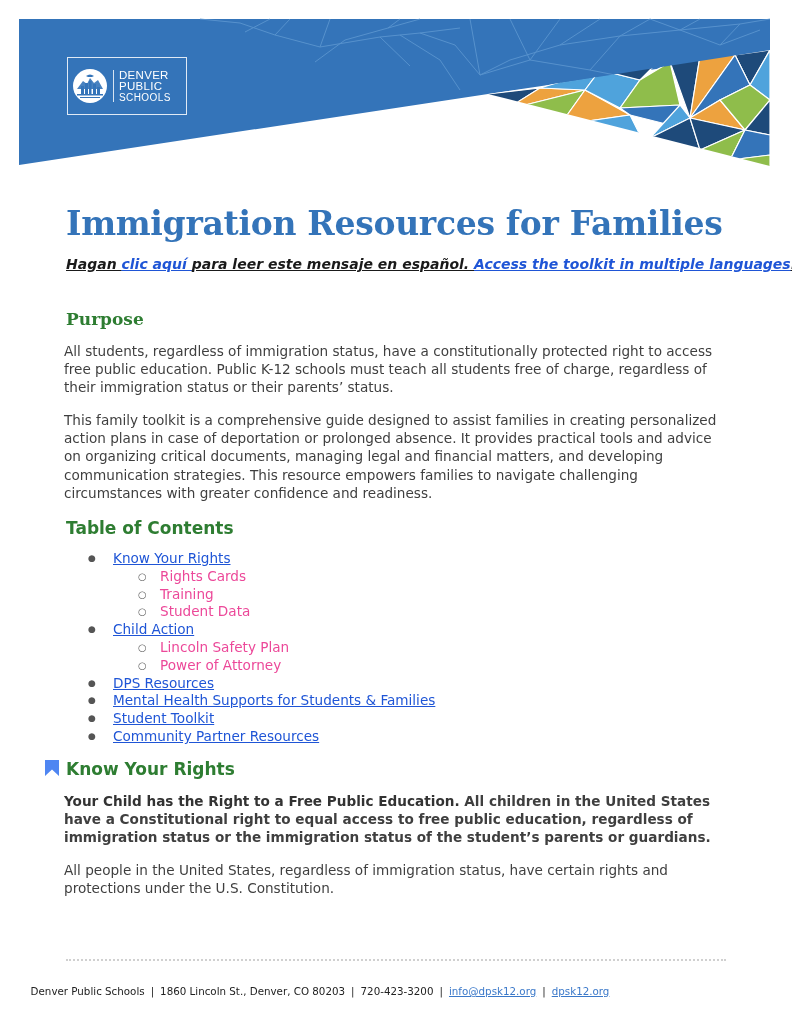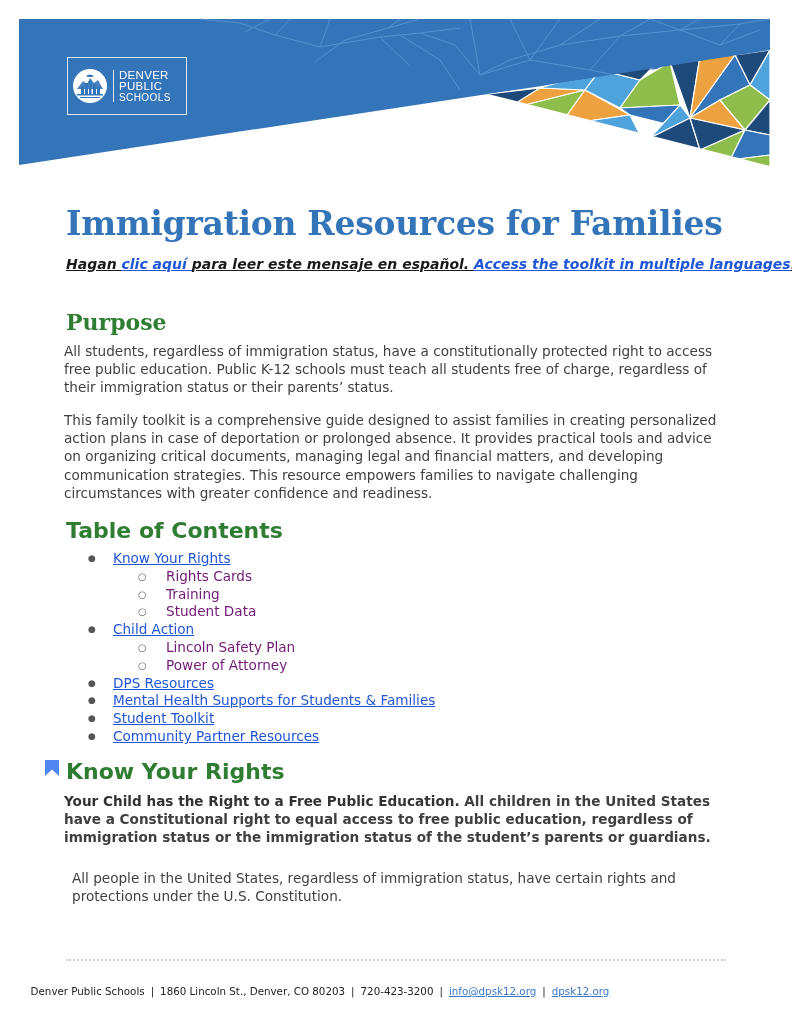--- a/index.html
+++ b/index.html
@@ -7,29 +7,29 @@
   .banner { position:absolute; left:0; top:0; width:792px; height:180px; }
   .logo { position:absolute; left:67px; top:57px; width:120px; height:58px; border:1.5px solid rgba(255,255,255,0.85); box-sizing:border-box; display:flex; align-items:center; }
   .logo-circle { width:34px; height:34px; margin-left:5px; border-radius:50%; background:#ffffff; position:relative; overflow:hidden; }
   .logo-sep { width:1px; height:32px; background:rgba(255,255,255,0.8); margin:0 5px 0 6px; }
   .logo-text { color:#ffffff; font-family:"Liberation Sans", sans-serif; font-size:11.5px; line-height:11px; letter-spacing:0.3px; }
   .logo-text div:last-child { font-size:10px; letter-spacing:0.4px; }
   h1 { position:absolute; left:66px; top:204px; margin:0; font-family:"DejaVu Serif", serif; font-weight:bold; font-size:33px; color:#3474b9; letter-spacing:-0.3px; white-space:nowrap; }
   .lang-note { position:absolute; left:66px; top:256px; font-size:14px; font-style:italic; font-weight:bold; color:#1a1a1a; line-height:17.5px; white-space:nowrap;text-decoration:underline; }
   .lang-note a, a.lnk { color:#1f55d6; text-decoration:underline; }
   .lang-note a { font-weight:bold; }
-  h2 { margin:0; position:absolute; left:66px; color:#2e7d32; font-size:22px; font-weight:bold; white-space:nowrap; }
+  h2 { margin:0; position:absolute; left:66px; color:#2e7d32; font-size:17px; font-weight:bold; white-space:nowrap; }
   h2.serif { font-family:"DejaVu Serif", serif; }
   .para { position:absolute; left:64px; width:660px; font-size:13.6px; line-height:18.2px; color:#3f3f3f; }
   .toc { position:absolute; left:66px; top:550px; font-size:13.6px; line-height:17.8px; }
   .toc .row { position:relative; height:17.8px; white-space:nowrap; }
   .toc .b1 { position:absolute; left:22px; top:0; color:#555; }
   .toc .l1 { position:absolute; left:47px; top:0; }
   .toc .b2 { position:absolute; left:72px; top:0; color:#666; font-size:10px; }
-  .toc .l2 { position:absolute; left:94px; top:0; color:#701a75;margin-left:6px; }
+  .toc .l2 { position:absolute; left:94px; top:0; color:#ec4899; }
   .bookmark { position:absolute; left:44px; top:760px; width:16px; height:16px; }
   .footer-rule { position:absolute; left:66px; top:959px; width:660px; border-top:2px dotted #d0d0d0; }
   .footer { position:absolute; left:0; width:640px; top:985px; text-align:center; font-size:10.3px; color:#222; white-space:nowrap; }
   .footer a { color:#3a78c9; text-decoration:underline; }
   .footer .sep { margin:0 6px; }
 </style>
 </head>
 <body>
 
 <svg class="banner" viewBox="0 0 792 180" xmlns="http://www.w3.org/2000/svg">
@@ -169,18 +169,18 @@
     </div>
   </div>
 
 <svg class="bookmark" viewBox="0 0 16 16">
   <path d="M1 0 H15 V16 L8 9.5 L1 16 Z" fill="#4f86f2"></path>
 </svg>
 <h2 style="top:759px;">Know Your Rights</h2>
 <p class="para" style="top:792px; margin:0;font-weight:bold;">
   <b style="color:#333;">Your Child has the Right to a Free Public Education.</b><span> All children in the United States have a Constitutional right to equal access to free public education, regardless of immigration status or the immigration status of the student’s parents or guardians.</span>
 </p>
-<p class="para" style="top:861px; margin:8px;">All people in the United States, regardless of immigration status, have certain rights and protections under the U.S. Constitution.</p>
+<p class="para" style="top:861px; margin:0;">All people in the United States, regardless of immigration status, have certain rights and protections under the U.S. Constitution.</p>
 
 <div class="footer-rule"></div>
 <div class="footer">
   <span>Denver Public Schools</span><span class="sep">|</span><span>1860 Lincoln St., Denver, CO 80203</span><span class="sep">|</span><span>720-423-3200</span><span class="sep">|</span><a href="#">info@dpsk12.org</a><span class="sep">|</span><a href="#">dpsk12.org</a>
 </div>
 
 </body></html>

